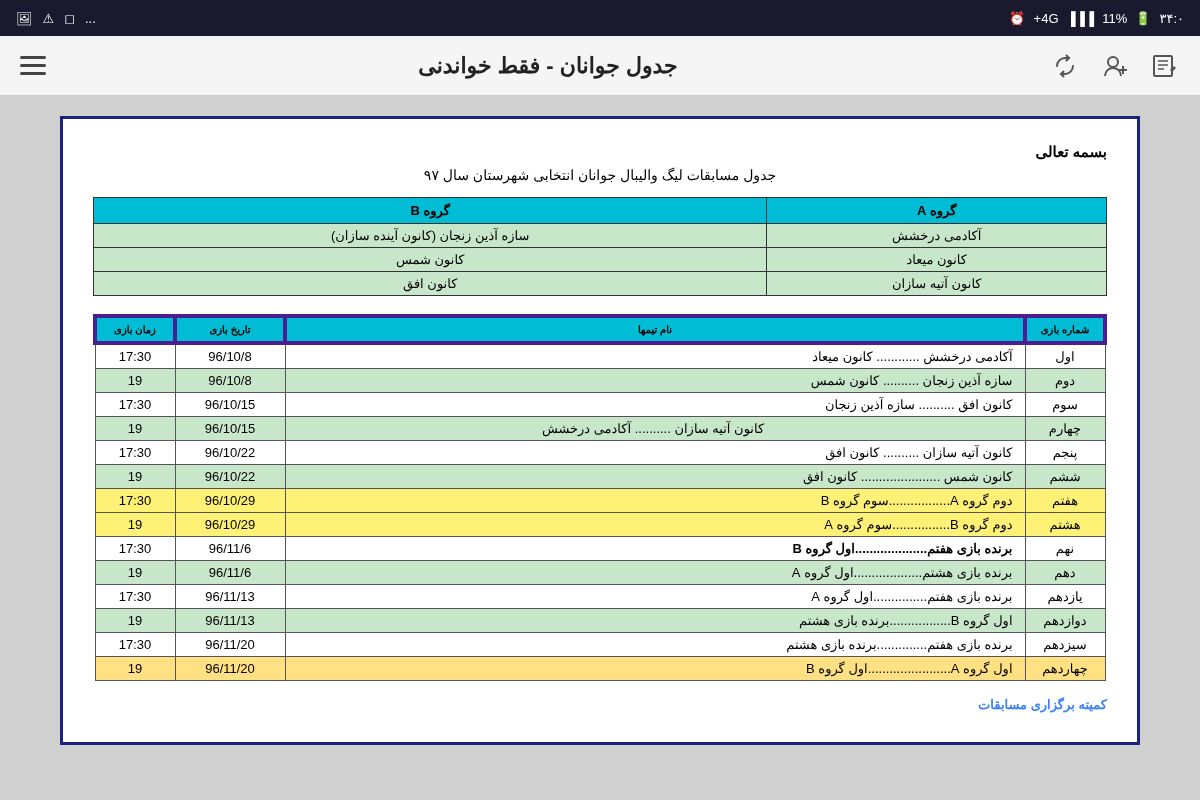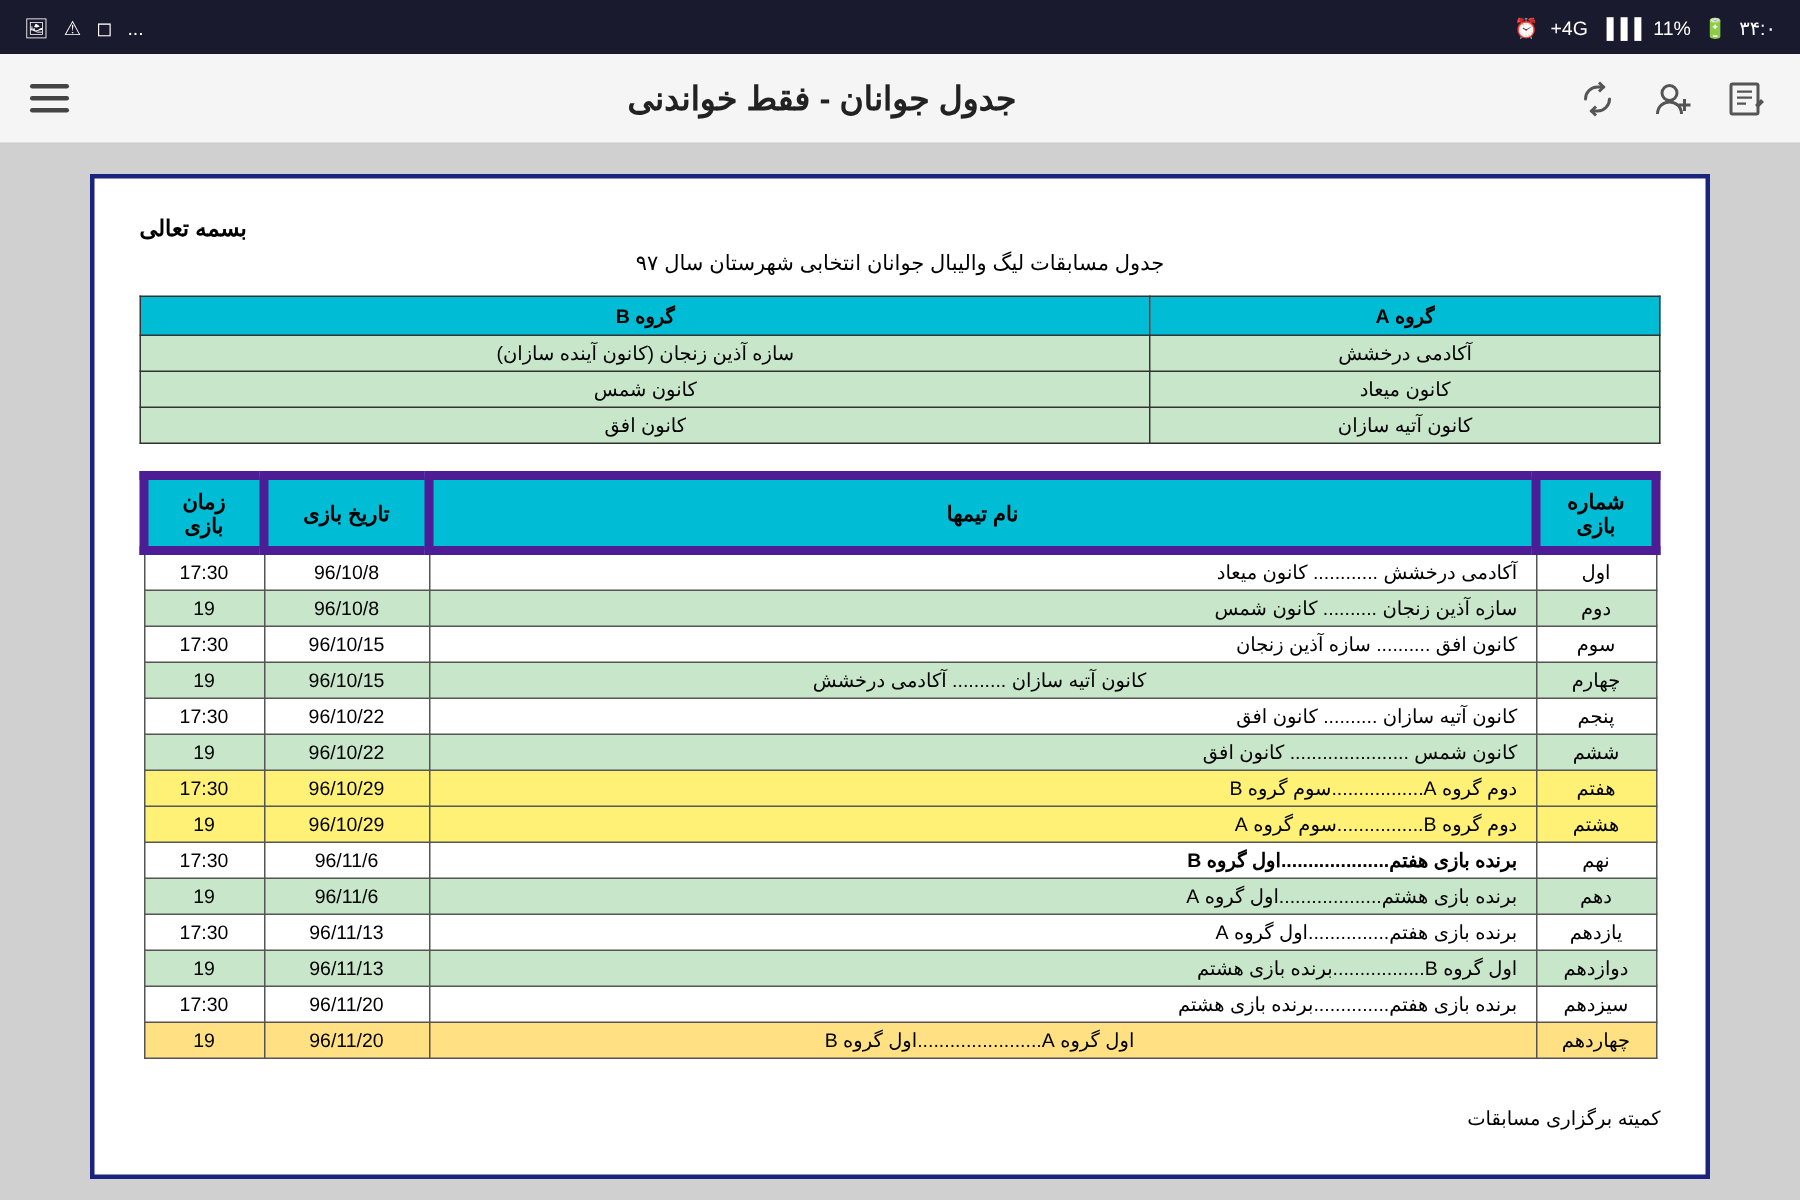--- a/index.html
+++ b/index.html
@@ -86,21 +86,21 @@
     .document {
       background: white;
       border: 3px solid #1a237e;
       width: 1080px;
       padding: 24px 30px 30px 30px;
       font-family: 'Tahoma', 'Arial', sans-serif;
       direction: rtl;
     }
 
     .doc-title-1 {
-      text-align: left;
+      text-align: right;
       font-size: 15px;
       font-weight: bold;
       margin-bottom: 6px;
     }
     .doc-title-2 {
       text-align: center;
       font-size: 14px;
       margin-bottom: 14px;
     }
 
@@ -128,46 +128,46 @@
     .group-b-header { background: #00bcd4 !important; }
 
     
     .schedule-table {
       width: 100%;
       border-collapse: collapse;
       font-size: 13px;
     }
     .schedule-table th {
       background: #00bcd4;
-      border: 6px solid #4c1d95;
+      border: 4px solid #4c1d95;
       padding: 6px 10px;
       text-align: center;
       font-weight: bold;
-      font-size: 14px;
+      font-size: 10px;
     }
     .schedule-table td {
       border: 1px solid #555;
       padding: 4px 8px;
       text-align: center;
     }
     .row-white { background: white; }
     .row-green { background: #c8e6c9; }
     .row-yellow { background: #fff176; }
     .row-orange { background: #ffe082; }
 
     .col-number { width: 80px; }
     .col-teams { width: auto; }
     .col-date { width: 110px; }
     .col-time { width: 80px; }
 
     .footer-text {
-      margin-top: 32px;
+      margin-top: 16px;
       font-size: 13px;
-      font-weight: normal;
-      color: #000000;
+      font-weight: bold;
+      color: #3b82f6;
     }
   </style>
 </head>
 <body>
 
 <div class="status-bar">
   <div class="status-left">
     <span>۳۴:۰</span>
     <span>🔋</span>
     <span>11%</span>
@@ -331,21 +331,21 @@
             <td>19</td>
           </tr>
           <tr class="row-white">
             <td>سیزدهم</td>
             <td style="text-align: right; padding-right: 12px;">برنده بازی هفتم..............برنده بازی هشتم</td>
             <td>96/11/20</td>
             <td>17:30</td>
           </tr>
           <tr class="row-orange">
             <td>چهاردهم</td>
-            <td style="padding-right: 12px;">اول گروه A.......................اول گروه B</td>
+            <td style="text-align: right; padding-right: 12px;">اول گروه A.......................اول گروه B</td>
             <td>96/11/20</td>
             <td>19</td>
           </tr>
         </tbody>
     </table>
 
     <div class="footer-text">کمیته برگزاری مسابقات</div>
   </div>
 </div>
 

